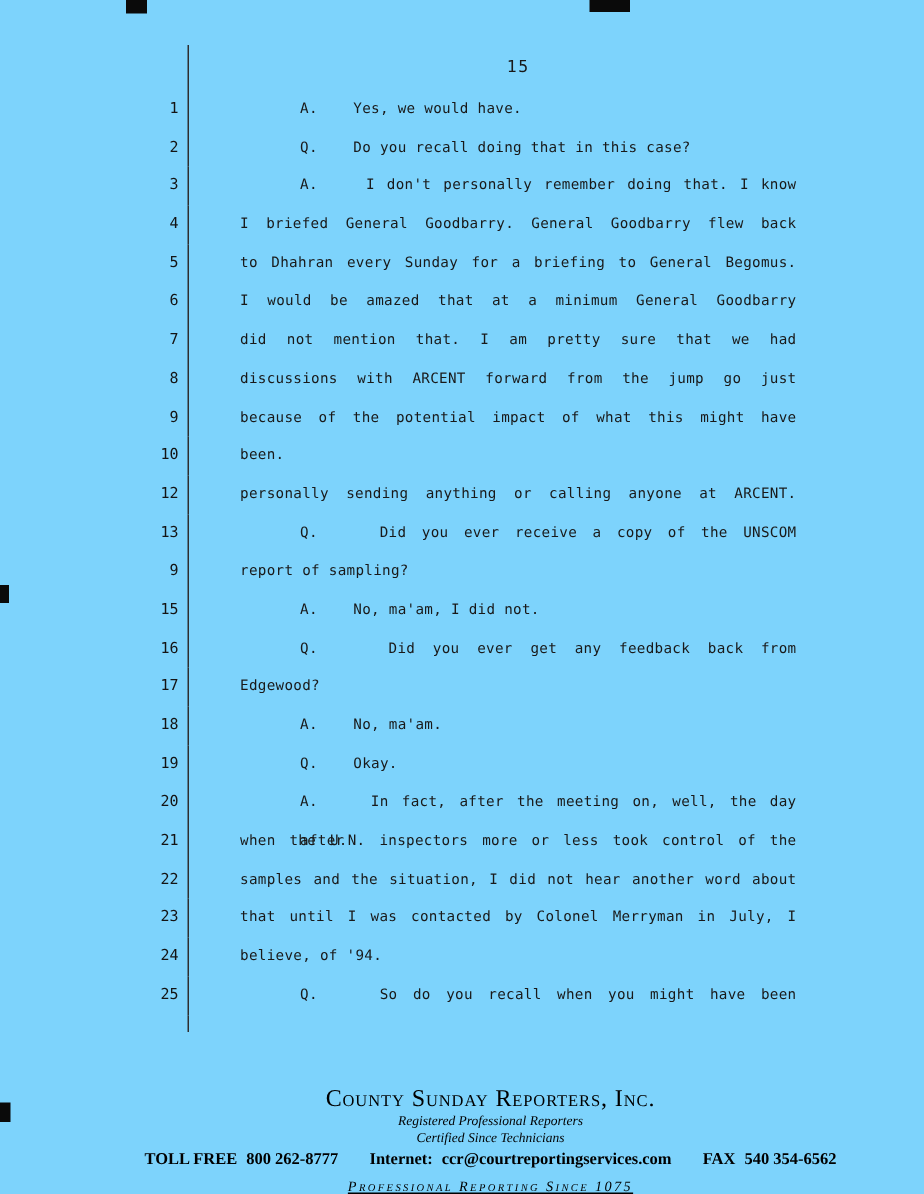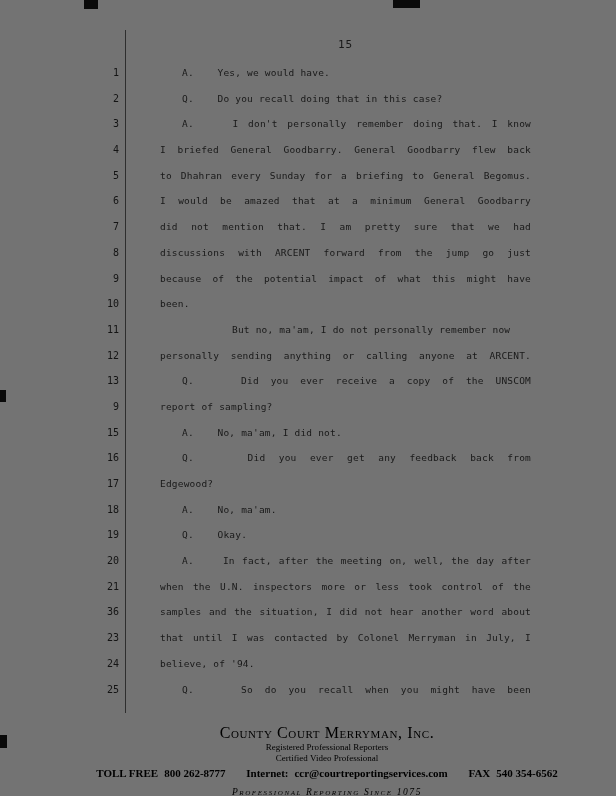--- a/index.html
+++ b/index.html
@@ -3,21 +3,21 @@
 <meta charset="utf-8">
 <style>
   html,body { margin:0; padding:0; }
   body {
     width:616px; height:796px;
     background:#ffffff;
     position:relative;
     font-family:"DejaVu Sans Mono", monospace;
     overflow:hidden;
   }
-  .page { position:absolute; inset:0; background:#737373; }
+  .page { position:absolute; inset:0; background:#7dd3fc; }
 
   
   .artifact { position:absolute; background:#0a0a0a; }
   .artifact.a1 { left:84px;  top:0;     width:14px; height:9px; }
   .artifact.a2 { left:393px; top:0;     width:27px; height:8px; }
   .artifact.a3 { left:0;     top:390px; width:6px;  height:12px; }
   .artifact.a4 { left:0;     top:735px; width:7px;  height:13px; }
 
   
   .transcript { position:absolute; left:98px; top:30px; width:433px; }
@@ -32,37 +32,37 @@
     flex:1;
     border-left:1.2px solid #2e2e2e;
     padding-left:34px;
     font-size:9.5px;
     letter-spacing:0.2px;
     color:#191919;
     white-space:normal;
     overflow:visible;
   }
   .pageno { text-align:center; font-size:11px; letter-spacing:1px; }
-  .indent-qa   { padding-left:56px; }
+  .indent-qa   { padding-left:74px; }
   .indent-para { padding-left:106px; }
   .justified { text-align:justify; text-align-last:justify; }
 
   
   .footer {
     position:absolute; left:0; right:0; top:724px;
     padding-left:38px;
     text-align:center;
     font-family:"Liberation Serif", serif;
     color:#000;
   }
   .f-company {
     font-size:16px; font-variant:small-caps; letter-spacing:0.6px;
     line-height:18px;
   }
-  .f-sub { font-size:9px; line-height:10.5px; }
+  .f-sub { font-style:italic; font-size:9px; line-height:10.5px; }
   .f-contact {
     font-size:11px; font-weight:bold; margin-top:3px; line-height:14px;
   }
   .f-contact .grp { margin:0 9px; white-space:nowrap; }
   .f-contact .lbl { margin-right:6px;margin-top:45px; }
   .f-tagline {
     font-style:italic; font-variant:small-caps;
     font-size:9.5px; letter-spacing:1.6px; margin-top:7px;text-decoration:underline;
   }
 </style>
@@ -116,24 +116,20 @@
   </div>
         <div class="row">
     <span class="num">9</span>
     <span class="line-text indent-flush justified">because of the potential impact of what this might have</span>
   </div>
         <div class="row">
     <span class="num">10</span>
     <span class="line-text indent-flush">been.</span>
   </div>
         <div class="row">
-    <span class="num">11</span>
-    <span class="line-text indent-para">But no, ma'am, I do not personally remember now</span>
-  </div>
-        <div class="row">
     <span class="num">12</span>
     <span class="line-text indent-flush justified">personally sending anything or calling anyone at ARCENT.</span>
   </div>
         <div class="row">
     <span class="num">13</span>
     <span class="line-text indent-qa justified">Q.&nbsp;&nbsp;&nbsp;&nbsp;Did you ever receive a copy of the UNSCOM</span>
   </div>
         <div class="row">
     <span class="num">9</span>
     <span class="line-text indent-flush">report of sampling?</span>
@@ -160,21 +156,21 @@
   </div>
         <div class="row">
     <span class="num">20</span>
     <span class="line-text indent-qa justified">A.&nbsp;&nbsp;&nbsp;&nbsp;In fact, after the meeting on, well, the day after</span>
   </div>
         <div class="row">
     <span class="num">21</span>
     <span class="line-text indent-flush justified">when the U.N. inspectors more or less took control of the</span>
   </div>
         <div class="row">
-    <span class="num">36</span>
+    <span class="num">22</span>
     <span class="line-text indent-flush justified">samples and the situation, I did not hear another word about</span>
   </div>
         <div class="row">
     <span class="num">23</span>
     <span class="line-text indent-flush justified">that until I was contacted by Colonel Merryman in July, I</span>
   </div>
         <div class="row">
     <span class="num">24</span>
     <span class="line-text indent-flush">believe, of '94.</span>
   </div>
@@ -183,23 +179,23 @@
     <span class="line-text indent-qa justified">Q.&nbsp;&nbsp;&nbsp;&nbsp;So do you recall when you might have been</span>
   </div>
       </div>
     <div class="row tail-row">
       <span class="num"></span>
       <span class="line-text"></span>
     </div>
   </div>
 
   <div class="footer">
-    <div class="f-company">County Court Merryman, Inc.</div>
+    <div class="f-company">County Sunday Reporters, Inc.</div>
     <div class="f-sub">Registered Professional Reporters</div>
-    <div class="f-sub">Certified Video Professional</div>
+    <div class="f-sub">Certified Since Technicians</div>
     <div class="f-contact">
       <span class="grp"><span class="lbl">TOLL FREE</span><span>800 262-8777</span></span>
       <span class="grp"><span class="lbl">Internet:</span><span>ccr@courtreportingservices.com</span></span>
       <span class="grp"><span class="lbl">FAX</span><span>540 354-6562</span></span>
     </div>
     <div class="f-tagline">Professional Reporting Since 1075</div>
   </div>
 
 </div>
 

